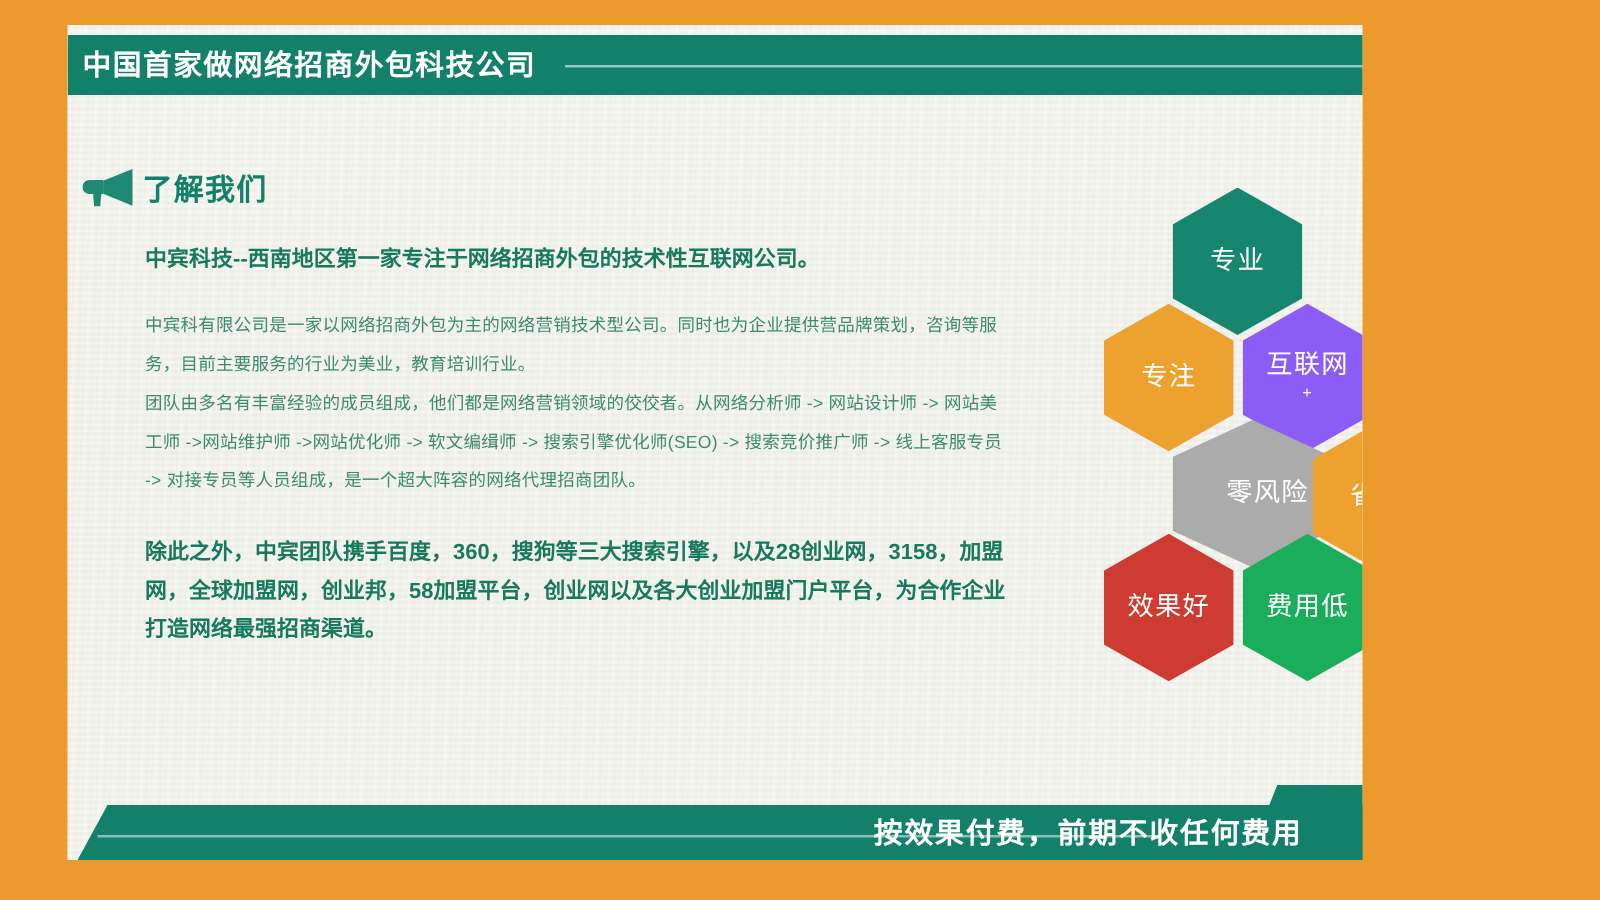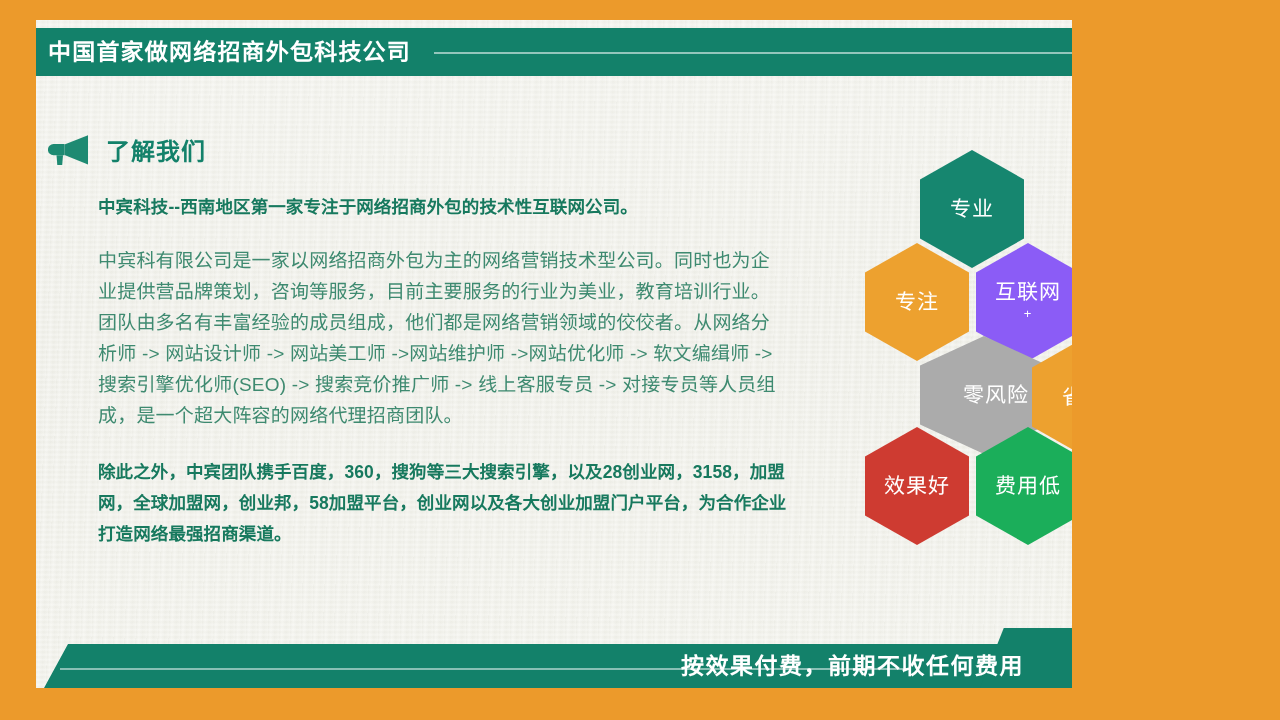--- a/index.html
+++ b/index.html
@@ -15,20 +15,21 @@
     background: #EC9A2B;
   }
 
   
   #slide {
     position: relative;
     width: 1072px;
     height: 720px;
     background: #EC9A2B;
     overflow: hidden;
+    margin-left: 18px;
   }
 
   
   #paper {
     position: absolute;
     left: 36px;
     top: 20px;
     width: 1208px;
     height: 668px;
     background:
@@ -78,21 +79,21 @@
     white-space: nowrap;
   }
 
   
   #section-head {
     position: absolute;
     left: 48px;
     top: 132px;
     display: flex;
     align-items: center;
-    gap: 16px;
+    gap: 6px;
   }
   #megaphone-icon {
     width: 42px;
     height: 34px;
     display: block;
   }
   #section-title {
     font-size: 24px;
     font-weight: bold;
     color: #13816A;
@@ -103,21 +104,21 @@
   
   #copy {
     position: absolute;
     left: 98px;
     top: 192px;
     width: 690px;
     color: #2F7F65;
   }
   .para {
     margin: 0;
-    font-size: 19px;
+    font-size: 14px;
     line-height: 31px;
     color: #3E8A70;
     letter-spacing: 0.2px;
   }
   .para.bold {
     font-weight: bold;
     color: #17795E;
     font-size: 17.5px;
     letter-spacing: 0.1px;
   }

